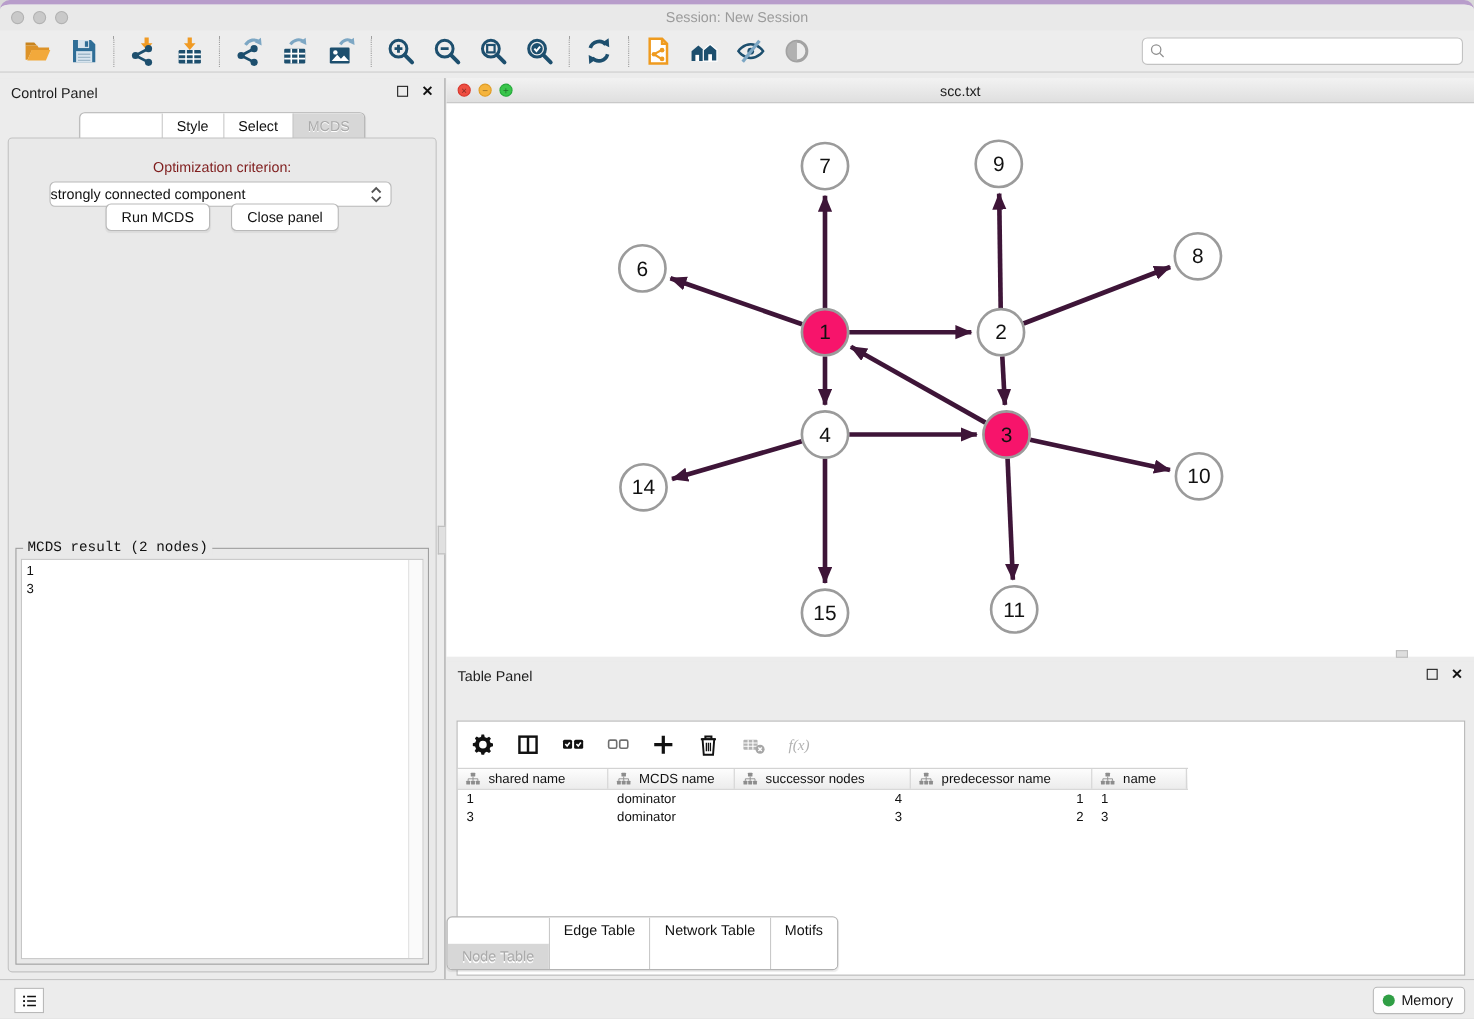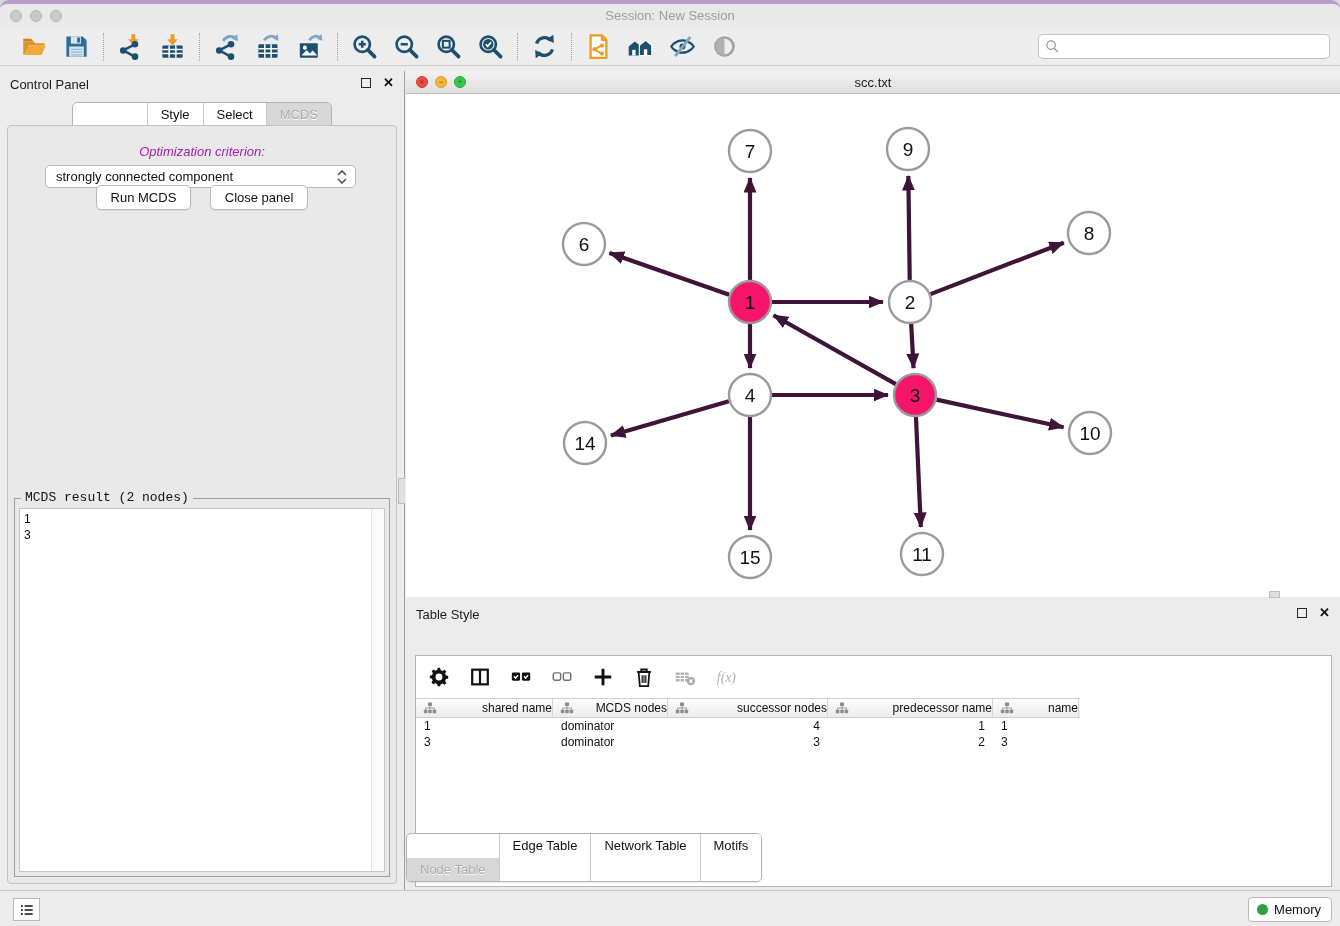--- a/index.html
+++ b/index.html
@@ -36,22 +36,22 @@
   .float-glyph { width:10px; height:10px; border:1.5px solid #222; display:inline-block; }
   .close-glyph { font-size:13px; font-weight:bold; color:#111; line-height:12px; }
 
   .cp-tabs { position:absolute; top:31px; left:0; width:100%; text-align:center; }
   .seg-group { display:inline-flex; border:1px solid #b3b3b3; border-radius:5px; overflow:hidden; background:#fff; box-shadow:0 1px 1px rgba(0,0,0,.08); }
   .seg { padding:4px 13px; font-size:13px; color:#111; background:#fff; border-left:1px solid #c9c9c9; cursor:default; white-space:nowrap; }
   .seg:first-child { border-left:none;margin-top:24px; }
   .seg.active { background:#d7d7d7; color:#aaaaaa; text-shadow:0 1px 0 #fff; }
 
   .cp-body { position:absolute; top:54px; left:7px; right:7px; bottom:6px; background:#e9e9e9; border:1px solid #c2c2c2; border-radius:4px; }
-  .opt-label { position:absolute; top:18px; left:0; right:0; text-align:center; font-size:13px; color:#a21caf;font-style:italic; }
-  .dropdown { position:absolute; top:39px; left:37px; right:40px; height:23px; background:#fff; border:1px solid #b9b9b9; border-radius:5px; display:flex; align-items:center; padding-left:10px; font-size:13px; color:#111; }
+  .opt-label { position:absolute; top:18px; left:0; right:0; text-align:center; font-size:13px; color:#7f1d1d; }
+  .dropdown { position:absolute; top:39px; left:37px; right:40px; height:23px; background:#fff; border:1px solid #b9b9b9; border-radius:5px; display:flex; align-items:center; font-size:13px; color:#111; }
   .dd-arrows { position:absolute; right:6px; top:3px; width:14px; height:16px; }
   .btn-row { position:absolute; top:59px; left:0; right:0; text-align:center; }
   .mac-btn { display:inline-block; padding:4px 14px; background:#fff; border:1px solid #b9b9b9; border-radius:5px; font-size:13px; color:#111; margin:0 7px; box-shadow:0 1px 1px rgba(0,0,0,.06); }
 
   .result-group { position:absolute; left:6px; right:6px; top:372px; bottom:6px; border:1px solid #9f9f9f; }
   .result-legend { position:absolute; top:-9px; left:6px; background:#e9e9e9; padding:0 4px; font-size:13px; color:#111;font-family:Liberation Mono, monospace; }
   .result-list { position:absolute; left:4px; right:4px; top:9px; bottom:4px; background:#fff; border:1px solid #c6c6c6; font-size:12px; color:#111; padding:2px 4px; line-height:16px; overflow:hidden; }
   .result-scroll { position:absolute; right:0; top:0; bottom:0; width:13px; background:#fafafa; border-left:1px solid #e2e2e2; }
 
   
@@ -65,21 +65,21 @@
   .v-handle { position:absolute; left:398px; top:407px; width:7px; height:26px; background:#e0e0e0; border:1px solid #bdbdbd; border-right:none; }
   .h-handle { position:absolute; left:863px; top:520px; width:11px; height:7px; background:#dedede; border:1px solid #bdbdbd; }
 
   
   .table-panel { position:absolute; left:406px; top:530px; width:934px; bottom:0; background:#ececec; }
   .tp-header { position:relative; height:24px; }
   .tp-content { position:absolute; left:9px; right:8px; top:26px; height:232px; background:#fff; border:1px solid #b5b5b5; overflow:hidden;margin-top:28px; }
   .tp-toolbar { display:flex; align-items:center; gap:19px; height:42px; padding-left:12px; }
   .tp-toolbar .tb-icon { width:22px; height:22px; }
   .tbl-head { display:flex; height:20px; width:664px; background:linear-gradient(#fdfdfd,#ececec); border-top:1px solid #cfcfcf; border-bottom:1px solid #cfcfcf; }
-  .tbl-col { display:flex; align-items:center; gap:7px; padding-left:7px; font-size:12px; color:#111; border-right:1px solid #d4d4d4; overflow:hidden;justify-content:space-between; }
+  .tbl-col { display:flex; align-items:center; gap:7px; padding-left:7px; font-size:12px; color:#111; border-right:1px solid #d4d4d4; overflow:hidden; }
   .tbl-col .hier-icon { width:14px; height:14px; flex:none; }
   .tbl-row { display:flex; height:16px; width:664px; align-items:center; font-size:12px; color:#111; }
   .tbl-cell { padding:0 8px; overflow:hidden; white-space:nowrap; }
   .tp-tabs { position:absolute; left:0; right:0; bottom:8px; text-align:left; }
 
   
   .statusbar { position:absolute; left:0; right:0; bottom:0; height:36px; background:#ececec; border-top:1px solid #c6c6c6; }
   .list-btn { position:absolute; left:13px; top:7px; width:27px; height:23px; background:#fdfdfd; border:1px solid #b9b9b9; display:flex; align-items:center; justify-content:center; }
   .list-btn svg { width:16px; height:16px; }
   .memory-btn { position:absolute; right:8px; top:6px; height:25px; padding:0 10px 0 8px; background:#fdfdfd; border:1px solid #b9b9b9; border-radius:4px; display:flex; align-items:center; gap:6px; font-size:13px; color:#111; }
@@ -366,21 +366,21 @@
               <text x="516" y="466.5" text-anchor="middle" font-size="19" fill="#111111" font-family="&quot;Liberation Sans&quot;,sans-serif">11</text>
             </g>
           </svg>
         </div>
       <div class="h-handle"></div>
     </div>
     <div class="v-handle"></div>
 
     <div class="table-panel">
       <div class="tp-header panel-header">
-        <span class="panel-title">Table Style</span>
+        <span class="panel-title">Table Panel</span>
         <span class="panel-btns">
           <span class="float-glyph"></span>
           <span class="close-glyph">✕</span>
         </span>
       </div>
       <div class="tp-content">
         <div class="tp-toolbar" id="tp-toolbar">
             <span class="tb-icon"><svg viewBox="0 0 24 24">
                 <path fill-rule="evenodd" fill="#111" d="M12 8.2a3.8 3.8 0 1 0 0 7.6 3.8 3.8 0 0 0 0-7.6zM22 13.6l-2.5.64a7.6 7.6 0 0 1-.85 2.05l1.32 2.2-1.84 1.84-2.2-1.32a7.6 7.6 0 0 1-2.05.85L13.2 22h-2.6l-.66-2.5a7.6 7.6 0 0 1-2.05-.85l-2.2 1.32-1.84-1.84 1.32-2.2a7.6 7.6 0 0 1-.85-2.05L2 13.2v-2.6l2.5-.66a7.6 7.6 0 0 1 .85-2.05L4.03 5.7 5.87 3.86l2.2 1.32a7.6 7.6 0 0 1 2.05-.85L10.6 2h2.6l.66 2.5a7.6 7.6 0 0 1 2.05.85l2.2-1.32 1.84 1.84-1.32 2.2a7.6 7.6 0 0 1 .85 2.05l2.52.68z"></path>
               </svg></span>
@@ -438,21 +438,21 @@
             <div class="tbl-col" style="width: 115px;">
               <span class="hier-icon"><svg viewBox="0 0 24 24">
                   <g fill="#8d8d8d">
                     <rect x="8.5" y="2.5" width="7" height="6" rx="1"></rect>
                     <rect x="1.5" y="15" width="6" height="6" rx="1"></rect>
                     <rect x="9" y="15" width="6" height="6" rx="1"></rect>
                     <rect x="16.5" y="15" width="6" height="6" rx="1"></rect>
                   </g>
                   <path d="M12 8.5V12M4.5 15v-3h15v3M12 12v3" stroke="#8d8d8d" stroke-width="1.4" fill="none"></path>
                 </svg></span>
-              <span>MCDS nodes</span>
+              <span>MCDS name</span>
             </div>
             <div class="tbl-col" style="width: 160px;">
               <span class="hier-icon"><svg viewBox="0 0 24 24">
                   <g fill="#8d8d8d">
                     <rect x="8.5" y="2.5" width="7" height="6" rx="1"></rect>
                     <rect x="1.5" y="15" width="6" height="6" rx="1"></rect>
                     <rect x="9" y="15" width="6" height="6" rx="1"></rect>
                     <rect x="16.5" y="15" width="6" height="6" rx="1"></rect>
                   </g>
                   <path d="M12 8.5V12M4.5 15v-3h15v3M12 12v3" stroke="#8d8d8d" stroke-width="1.4" fill="none"></path>

